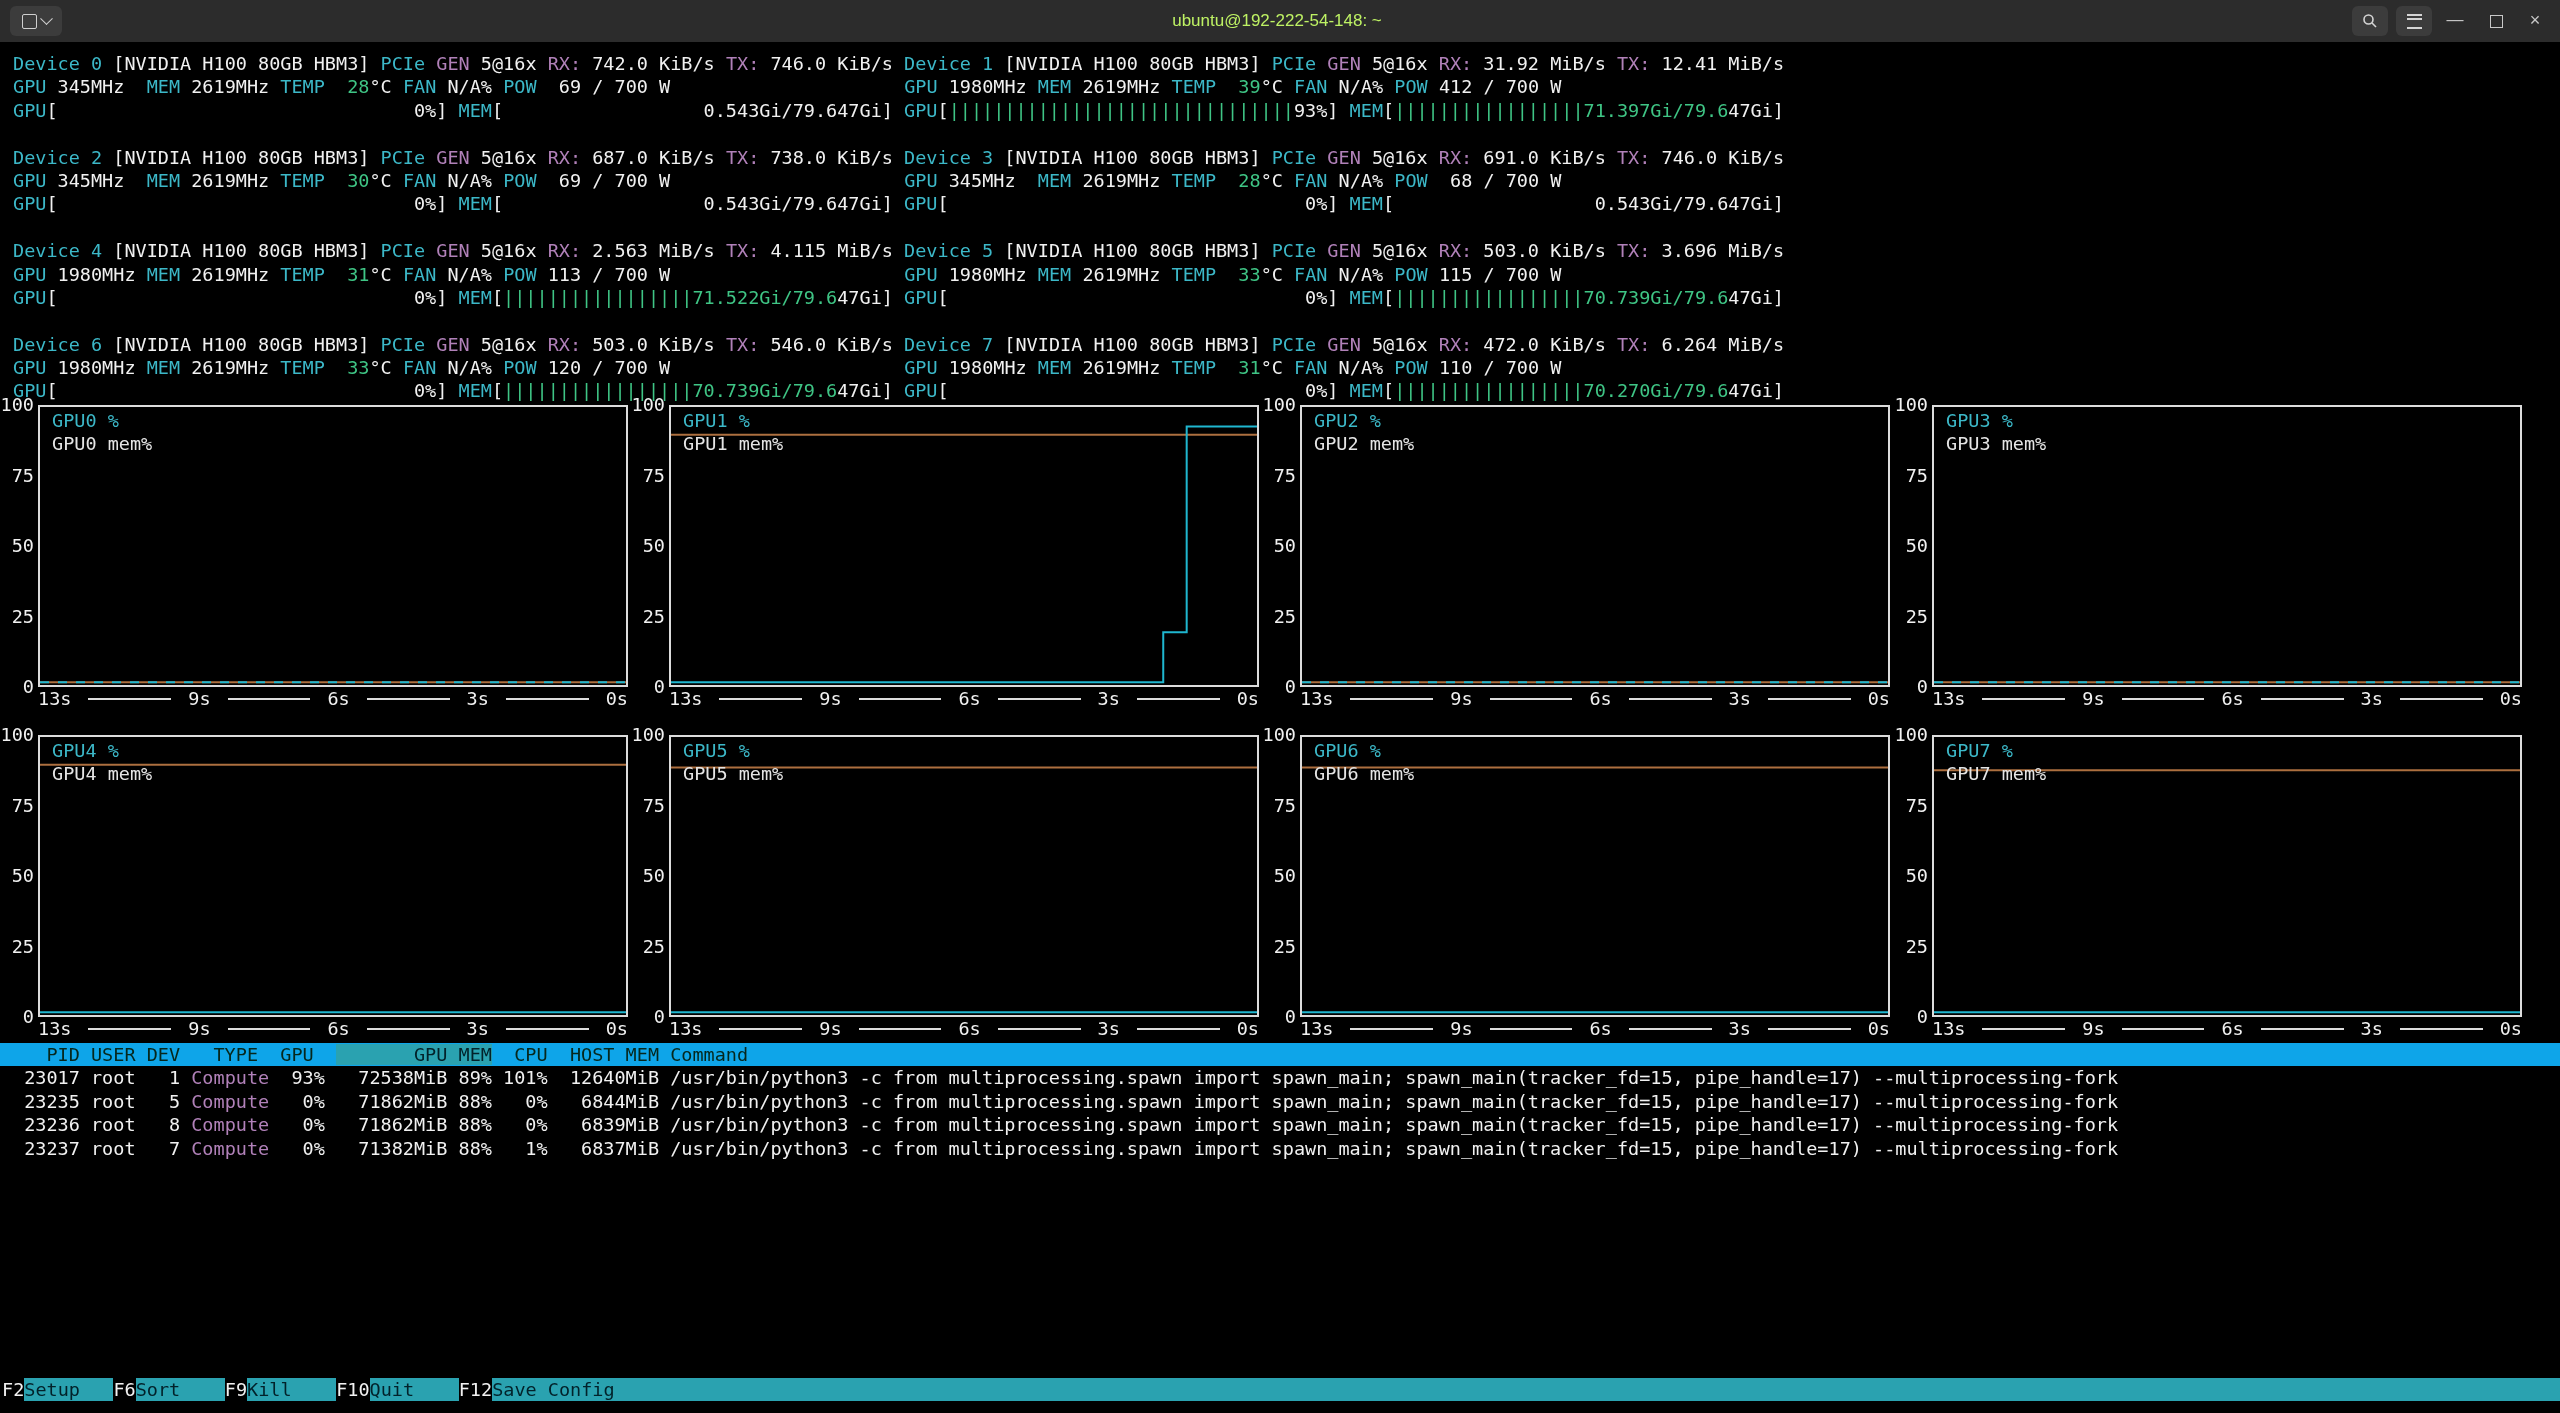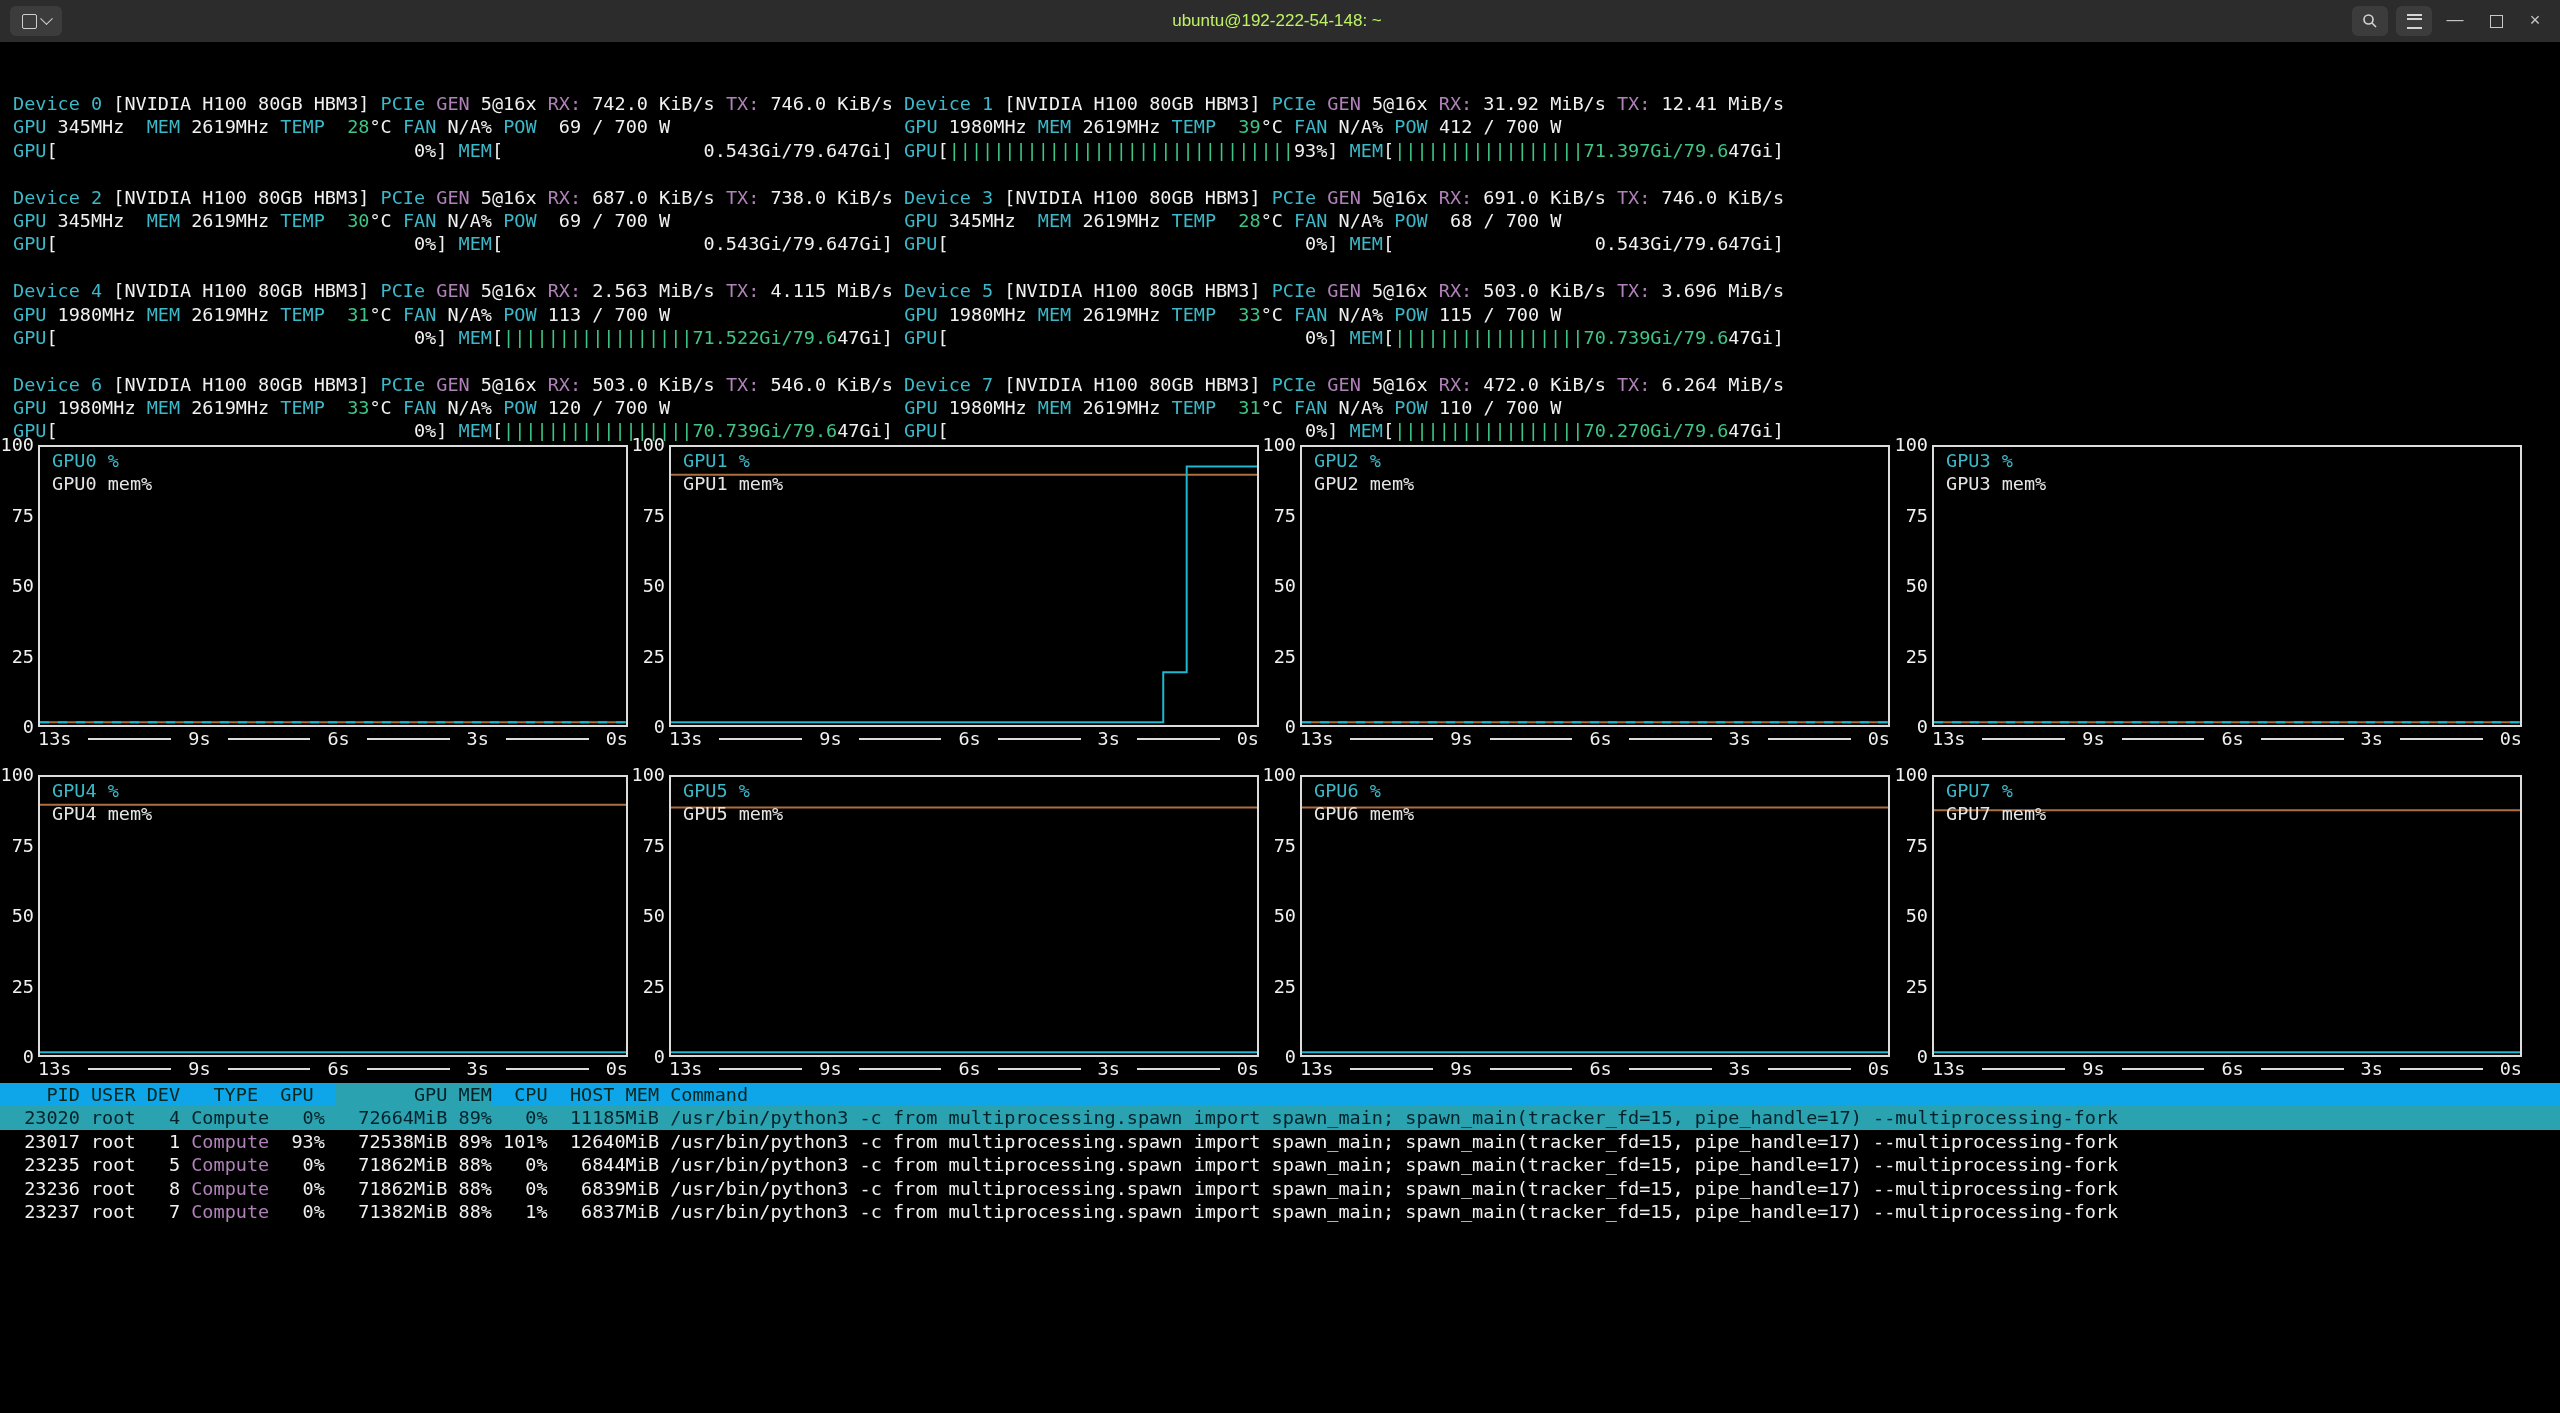--- a/index.html
+++ b/index.html
@@ -17,21 +17,21 @@
   .searchbtn{left:2352px;width:36px;}
   .menubtn{left:2396px;width:36px;}
   .hamb{display:inline-block;width:15px;height:11px;border-top:2px solid #d5d5d5;border-bottom:2px solid #d5d5d5;position:relative;}
   .hamb:after{content:"";position:absolute;left:0;right:0;top:2.5px;height:2px;background:#d5d5d5;}
   .winctl{position:absolute;top:0;height:42px;line-height:40px;width:30px;text-align:center;
     color:#c9c9c9;font-size:17px;cursor:pointer;}
   .minb{left:2440px;} .maxb{left:2481px;} .closeb{left:2520px;font-size:18px;}
   .maxsq{display:inline-block;width:11px;height:11px;border:1.5px solid #c9c9c9;margin-top:15px;}
 
   .term{position:absolute;left:0;top:42px;width:2560px;height:990px;background:#000;
-    font-family:"DejaVu Sans Mono","Liberation Mono",monospace;font-size:18.5px;line-height:23.4px;margin-top:40px;}
+    font-family:"DejaVu Sans Mono","Liberation Mono",monospace;font-size:18.5px;line-height:23.4px;}
   .tline{height:23.4px;white-space:pre;padding-left:13px;}
   .devlines{position:absolute;left:0;top:10px;margin:0;}
   .cy{color:#3cb8c8;} .wh{color:#f1f1f1;} .mg{color:#b181b9;} .gr{color:#3fc585;}
   .or{color:#e5e5e5;} .dk{color:#02222a;} .hg{color:#06271c;} 
   .hc{background:#2aa2b0;color:#02222a;}
   .bg-green{background:#0ea5e9;} .bg-cyan{background:#2aa2b0;}
 
   .chart{position:absolute;width:626px;height:308px;}
   .row1{top:363px;} .row2{top:693px;}
   .c0{left:2px;} .c1{left:633px;} .c2{left:1264px;} .c3{left:1896px;}
@@ -312,21 +312,20 @@
         <span>6s</span>
         <div class="xfill"></div>
         <span>3s</span>
         <div class="xfill"></div>
         <span>0s</span>
       </div>
     </div>
 
   <div class="ptable">
       <div class="tline bg-green"><span class="hg">   PID USER DEV   TYPE  GPU  </span><span class="hc">       GPU MEM</span><span class="hg">  CPU  HOST MEM Command</span></div>
-      <div class="tline bg-cyan"><span class="dk"> 23020 root   4 Compute   0%   72664MiB 89%   0%  11185MiB /usr/bin/python3 -c from multiprocessing.spawn import spawn_main; spawn_main(tracker_fd=15, pipe_handle=17) --multiprocessing-fork</span></div>
       <div class="tline"><span class="wh"> 23017 root   1 </span><span class="mg">Compute</span><span class="wh">  93%   72538MiB 89% 101%  12640MiB /usr/bin/python3 -c from multiprocessing.spawn import spawn_main; spawn_main(tracker_fd=15, pipe_handle=17) --multiprocessing-fork</span></div>
       <div class="tline"><span class="wh"> 23235 root   5 </span><span class="mg">Compute</span><span class="wh">   0%   71862MiB 88%   0%   6844MiB /usr/bin/python3 -c from multiprocessing.spawn import spawn_main; spawn_main(tracker_fd=15, pipe_handle=17) --multiprocessing-fork</span></div>
       <div class="tline"><span class="wh"> 23236 root   8 </span><span class="mg">Compute</span><span class="wh">   0%   71862MiB 88%   0%   6839MiB /usr/bin/python3 -c from multiprocessing.spawn import spawn_main; spawn_main(tracker_fd=15, pipe_handle=17) --multiprocessing-fork</span></div>
       <div class="tline"><span class="wh"> 23237 root   7 </span><span class="mg">Compute</span><span class="wh">   0%   71382MiB 88%   1%   6837MiB /usr/bin/python3 -c from multiprocessing.spawn import spawn_main; spawn_main(tracker_fd=15, pipe_handle=17) --multiprocessing-fork</span></div>
     </div>
 
   <div class="fbar"><span class="fkey">F2</span><span class="faction">Setup   </span><span class="fkey">F6</span><span class="faction">Sort    </span><span class="fkey">F9</span><span class="faction">Kill    </span><span class="fkey">F10</span><span class="faction">Quit    </span><span class="fkey">F12</span><span class="faction">Save Config</span><span class="ffill"></span></div>
 </div>
 
 </body></html>

